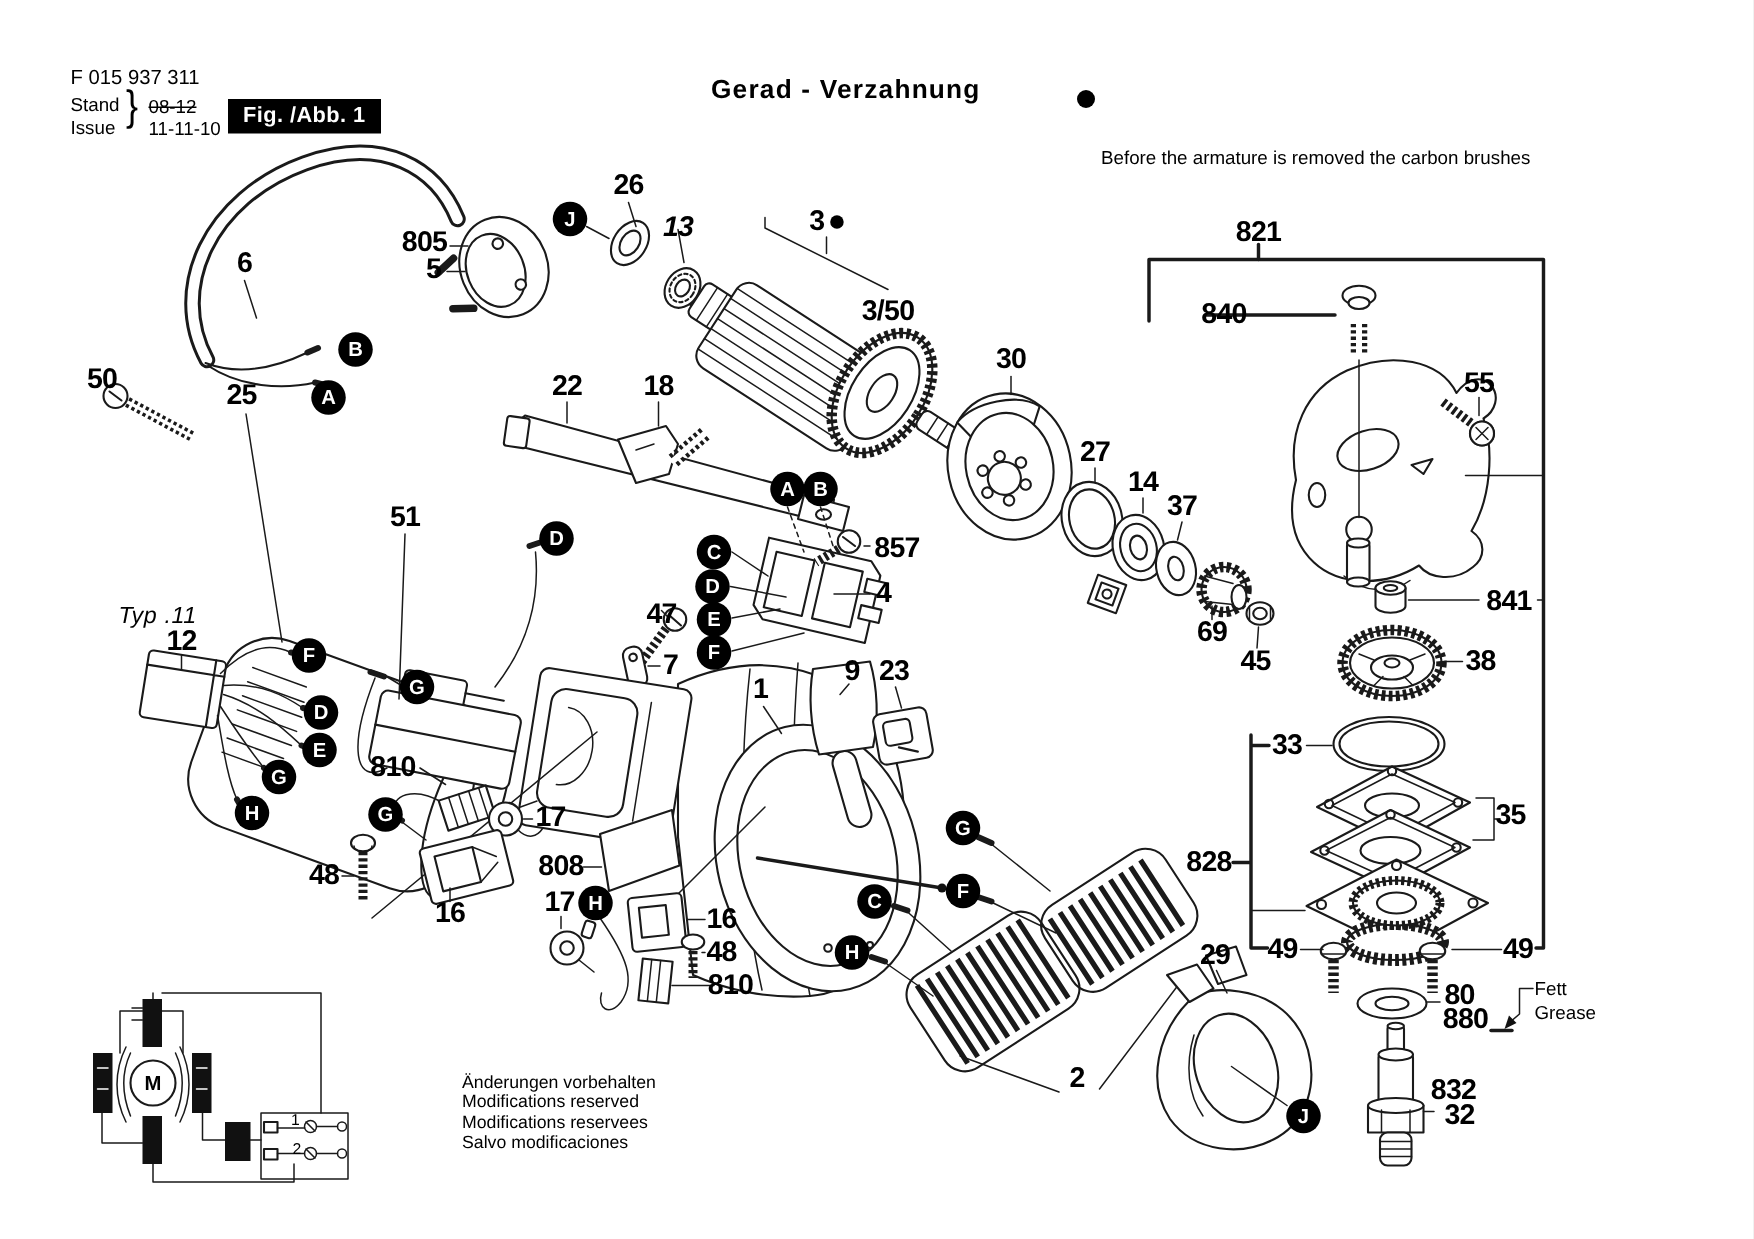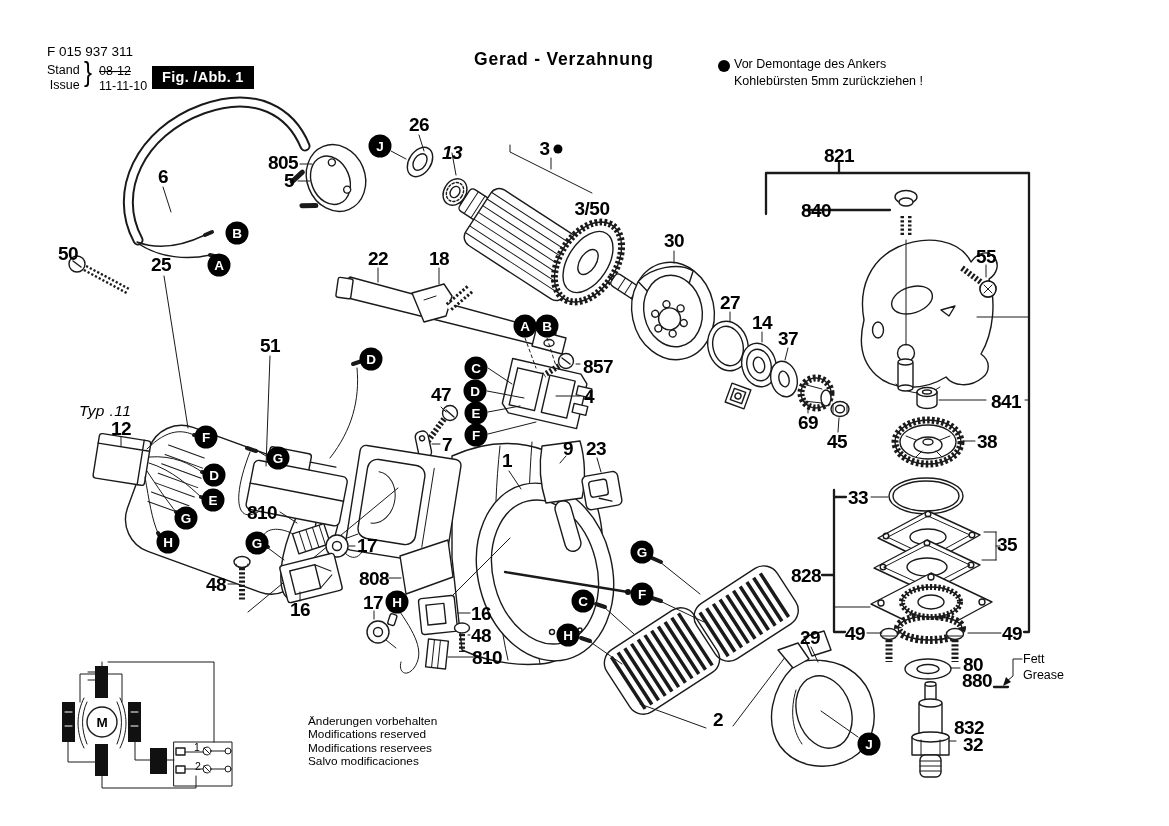--- a/index.html
+++ b/index.html
@@ -33,21 +33,21 @@
   
   .abs{position:absolute;}
   .num{position:absolute;transform:translate(-50%,-50%);font-weight:bold;font-size:19px;
        letter-spacing:-0.5px;white-space:nowrap;line-height:1;}
   .nb{display:inline-block;width:9px;height:9px;background:#000;border-radius:50%;
       margin-left:4px;vertical-align:1px;}
   .dot{position:absolute;width:23px;height:23px;border-radius:50%;background:#000;color:#fff;
        font-weight:bold;font-size:13.5px;display:flex;align-items:center;justify-content:center;
        transform:translate(-50%,-50%);line-height:1;}
   .pn{left:47px;top:44px;font-size:13.5px;}
-  .standissue{left:47px;top:63px;font-size:12.5px;line-height:14.5px;text-align:right;}
+  .standissue{left:47px;top:63px;font-size:12.5px;line-height:14.5px;}
   .brace{left:84px;top:58px;font-size:24px;transform:scaleY(1.18);}
   .dates{left:99px;top:64px;font-size:12.5px;line-height:14.5px;}
   .strike{text-decoration:line-through;}
   .figbox{left:152px;top:66px;background:#000;color:#fff;font-weight:bold;font-size:14.5px;
           padding:3px 10px 4px 10px;letter-spacing:0.3px;}
   .title{left:474px;top:49px;font-size:17.5px;font-weight:bold;letter-spacing:0.8px;}
   .nbullet{left:718px;top:60px;width:12px;height:12px;border-radius:50%;background:#000;}
   .nde{left:734px;top:56px;font-size:12.5px;line-height:17px;}
   .nen{left:734px;top:97px;font-size:12.5px;line-height:17px;}
   .typ{left:79px;top:402px;font-style:italic;font-size:15.5px;letter-spacing:0.4px;}
@@ -490,25 +490,22 @@
   <div class="abs dates">
     <div class="strike">08-12</div>
     <div>11-11-10</div>
   </div>
 
   <div class="abs figbox">Fig. /Abb. 1</div>
 
   <div class="abs title">Gerad - Verzahnung</div>
 
   <div class="abs nbullet"></div>
-  <div class="abs nde">
-    <div>Vor Demontage des Ankers</div>
-    <div>Kohlebürsten 5mm zurückziehen !</div>
-  </div>
   <div class="abs nen">
+    <div>Before the armature is removed the carbon brushes</div>
   </div>
 
   <div class="abs typ">Typ .11</div>
 
   <div class="abs grease">
     <div>Fett</div>
     <div>Grease</div>
   </div>
 
   <div class="abs footer">
@@ -550,21 +547,21 @@
       <div class="num" style="left: 806px; top: 575px;">828</div>
       <div class="num" style="left: 855px; top: 633px;">49</div>
       <div class="num" style="left: 1012px; top: 633px;">49</div>
       <div class="num" style="left: 810px; top: 637px;">29</div>
       <div class="num" style="left: 973px; top: 664px;">80</div>
       <div class="num" style="left: 977px; top: 680px;">880</div>
       <div class="num" style="left: 969px; top: 727px;">832</div>
       <div class="num" style="left: 973px; top: 744px;">32</div>
       <div class="num" style="left: 598px; top: 366px;">857</div>
       <div class="num" style="left: 589px; top: 396px;">4</div>
-      <div class="num" style="left: 441px; top: 394px;">47</div>
+      <div class="num" style="left: 441px; top: 410px;">47</div>
       <div class="num" style="left: 447px; top: 444px;">7</div>
       <div class="num" style="left: 507px; top: 460px;">1</div>
       <div class="num" style="left: 568px; top: 448px;">9</div>
       <div class="num" style="left: 596px; top: 448px;">23</div>
       <div class="num" style="left: 270px; top: 345px;">51</div>
       <div class="num" style="left: 121px; top: 428px;">12</div>
       <div class="num" style="left: 262px; top: 512px;">810</div>
       <div class="num" style="left: 367px; top: 545px;">17</div>
       <div class="num" style="left: 216px; top: 584px;">48</div>
       <div class="num" style="left: 300px; top: 609px;">16</div>

